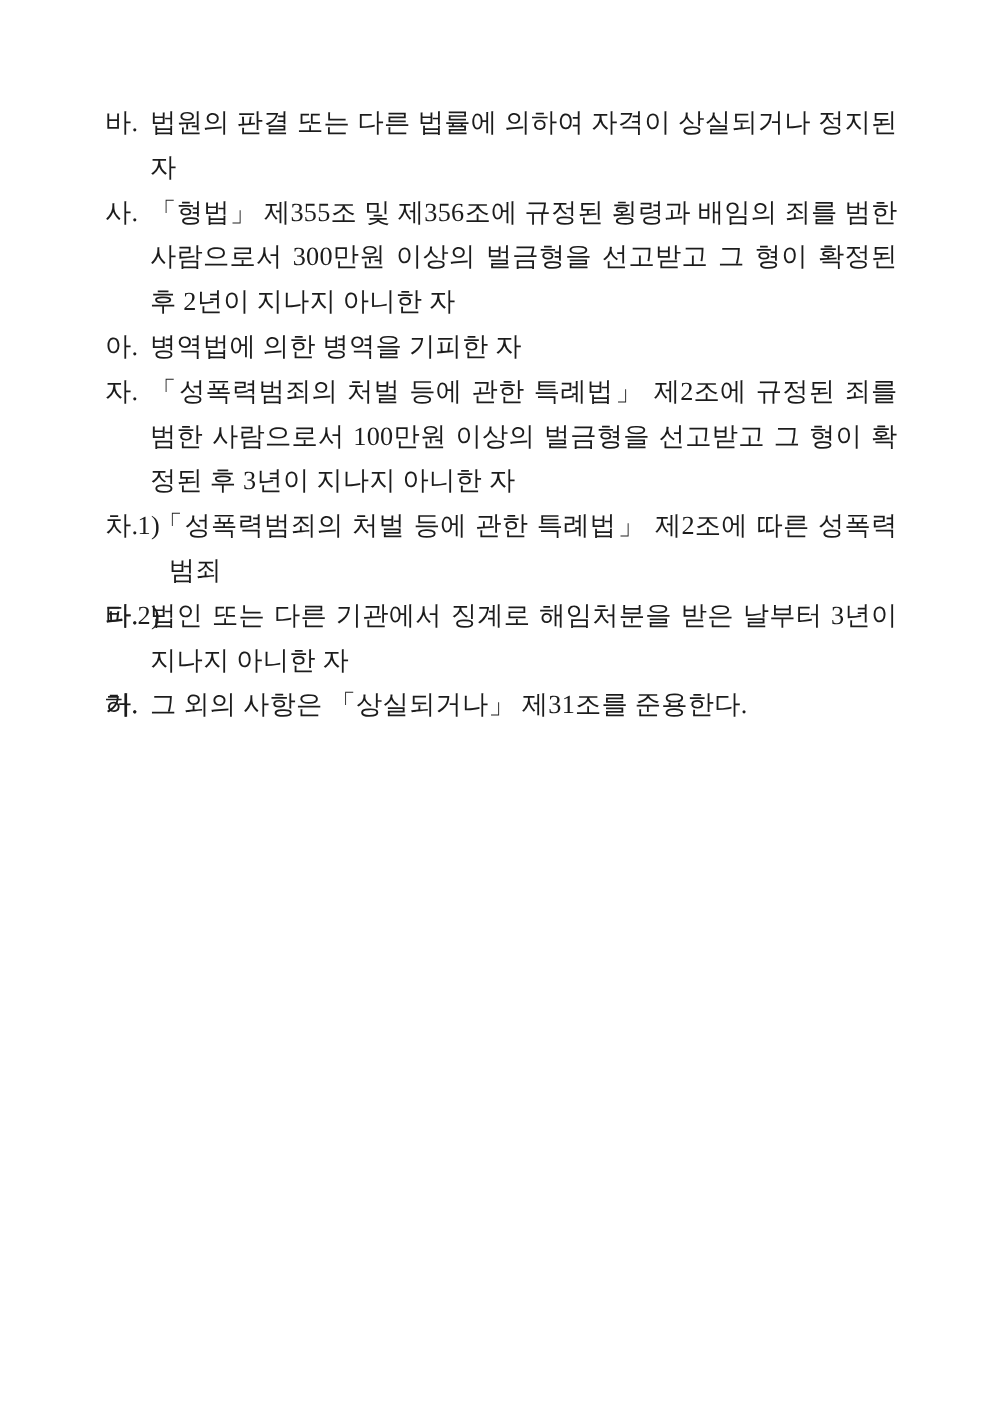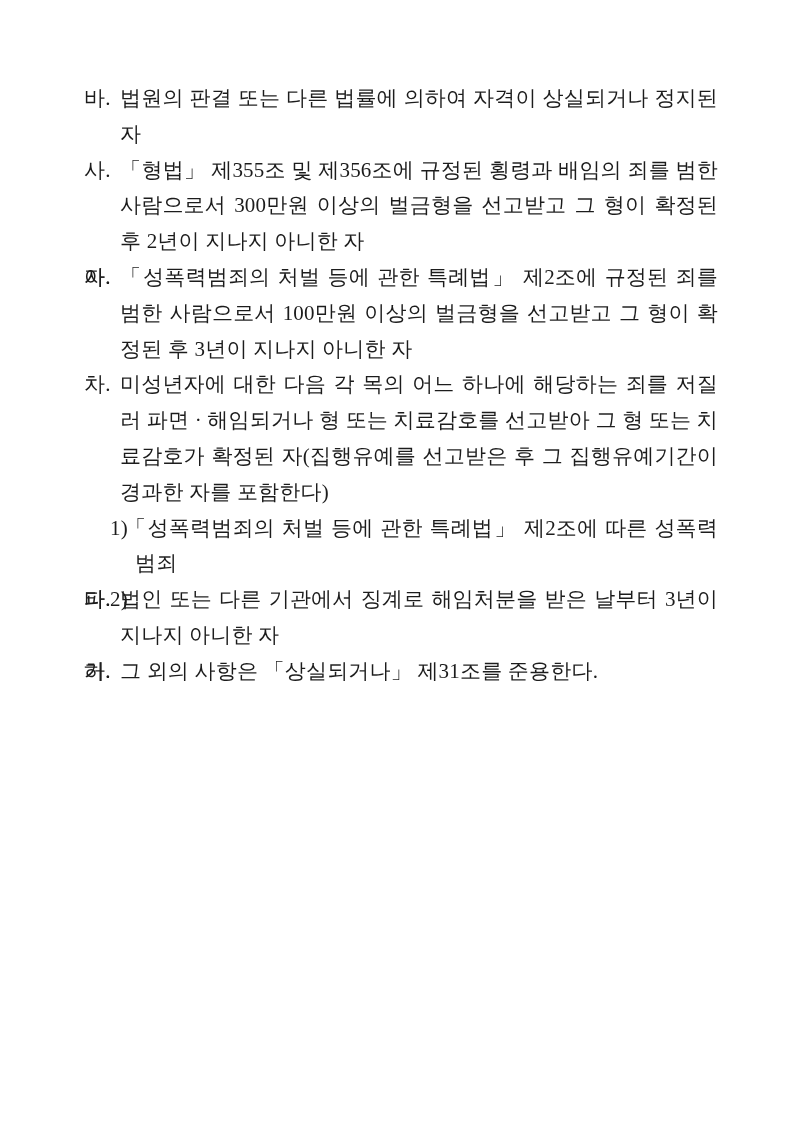--- a/index.html
+++ b/index.html
@@ -58,29 +58,29 @@
   <div class="doc-body" id="doc-body">
   <div class="item">
     <span class="label">바.</span><span class="text">법원의 판결 또는 다른 법률에 의하여 자격이 상실되거나 정지된 자</span>
   </div>
 
   <div class="item">
     <span class="label">사.</span><span class="text">「형법」 제355조 및 제356조에 규정된 횡령과 배임의 죄를 범한 사람으로서 300만원 이상의 벌금형을 선고받고 그 형이 확정된 후 2년이 지나지 아니한 자</span>
   </div>
 
   <div class="item">
-    <span class="label">아.</span>
+    <span class="label">아.</span><span class="text">병역법에 의한 병역을 기피한 자</span>
   </div>
 
   <div class="item">
     <span class="label">자.</span><span class="text">「성폭력범죄의 처벌 등에 관한 특례법」 제2조에 규정된 죄를 범한 사람으로서 100만원 이상의 벌금형을 선고받고 그 형이 확정된 후 3년이 지나지 아니한 자</span>
   </div>
 
   <div class="item">
-    <span class="label">차.</span><span class="text">미성년자에 대한 다음 각 목의 어느 하나에 해당하는 죄를 저질러 파면 · 해임되거나 형 또는 치료감호를 선고받아 그 형 또는 치료감호가 확정된 자(집행유예를 선고받은 후 그 집행유예기간이 경과한 자를 포함한다)</span>
+    <span class="label">차.</span>
   </div>
 
   <div class="sub-item">
     <span class="label">1)</span><span class="text">「성폭력범죄의 처벌 등에 관한 특례법」 제2조에 따른 성폭력범죄</span>
   </div>
 
   <div class="sub-item">
     <span class="label">2)</span>
   </div>
 

